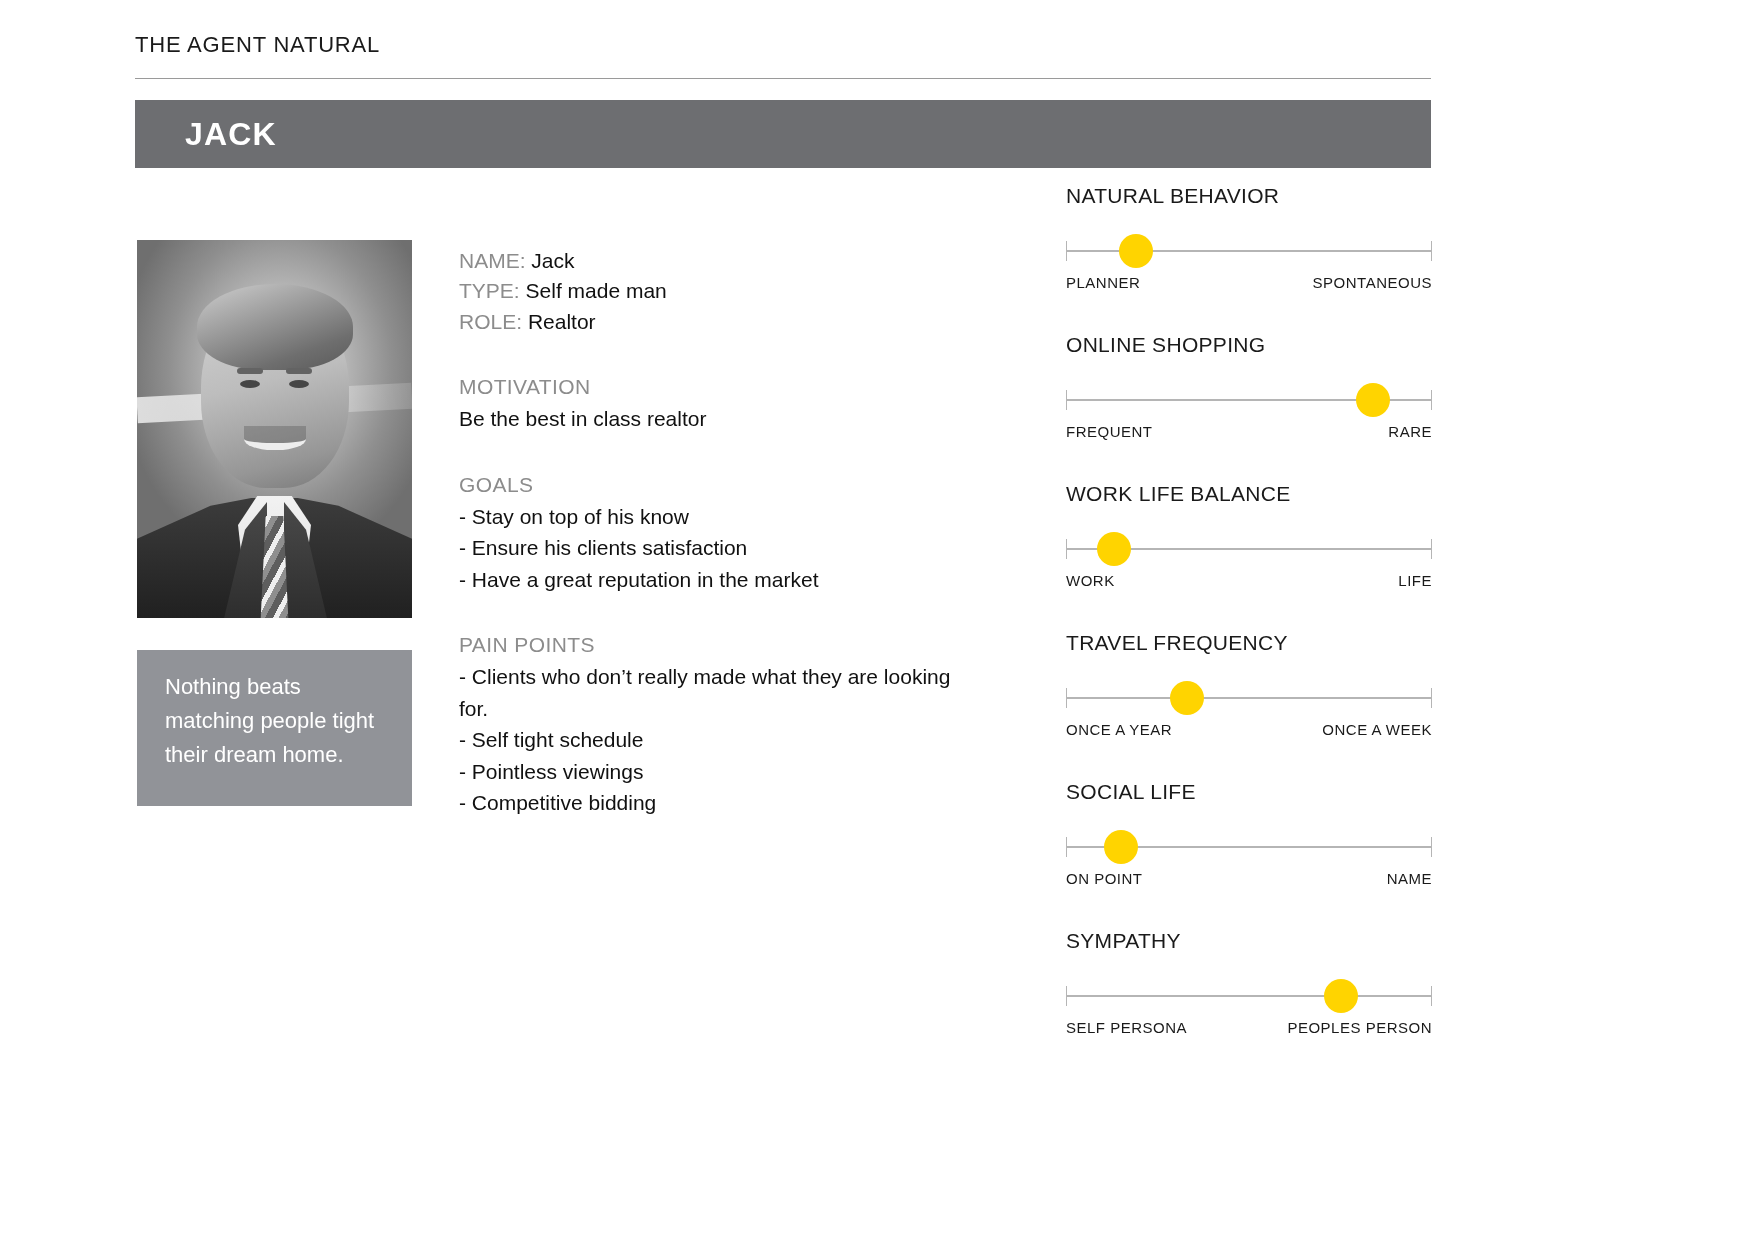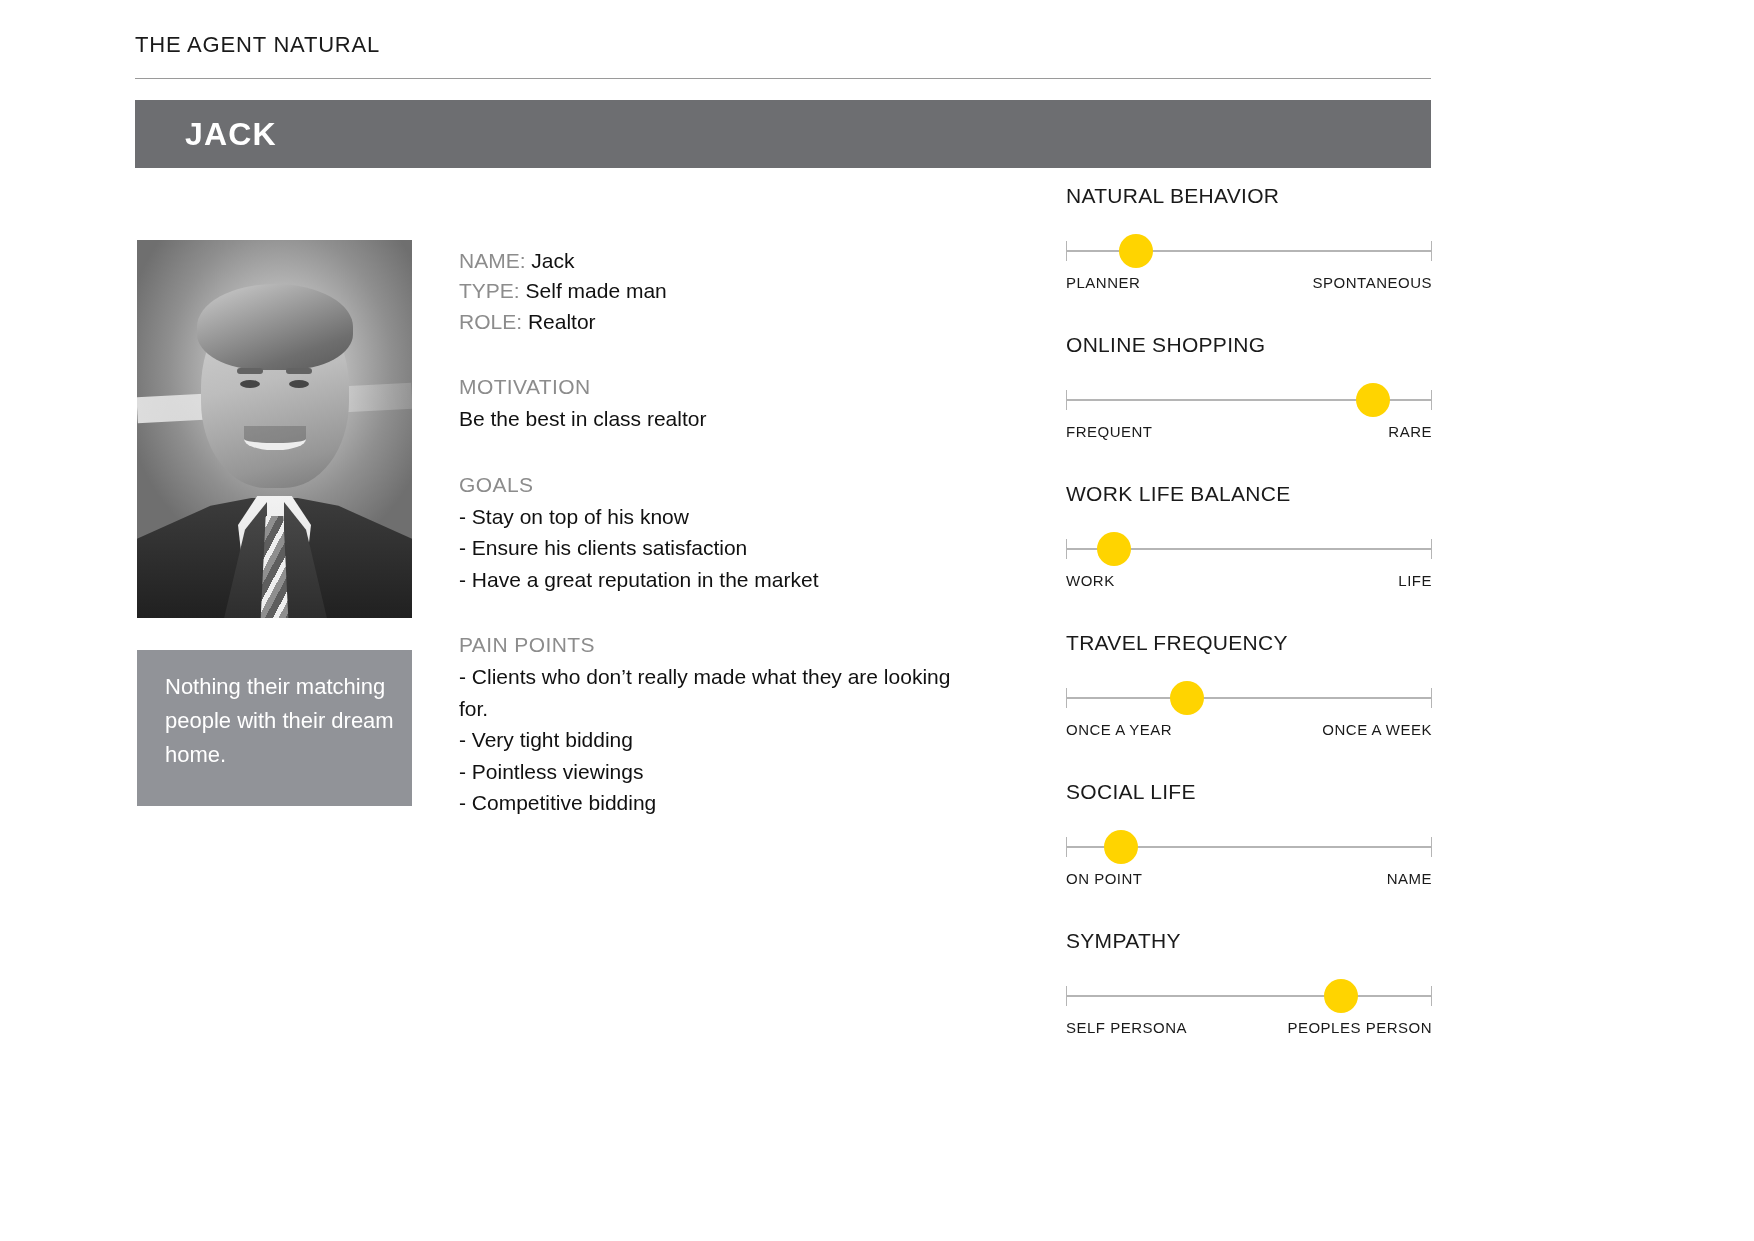--- a/index.html
+++ b/index.html
@@ -172,21 +172,21 @@
     <div class="eye-r"></div>
     <div class="smile"></div>
     <div class="suit"></div>
     <div class="shirt"></div>
     <div class="lapel-l"></div>
     <div class="lapel-r"></div>
     <div class="tie"></div>
   </div>
 
   <div class="quote-box">
-    <div class="qt">Nothing their matching people with their dream home.</div>
+    <div class="qt">Nothing beats matching people tight their dream home.</div>
   </div>
 
   <div class="mid">
     <div class="kv">
       <span class="lbl">NAME:</span>
       <span>Jack</span>
     </div>
     <div class="kv">
       <span class="lbl">TYPE:</span>
       <span>Self made man</span>
@@ -204,21 +204,21 @@
     <div class="sec-head">GOALS</div>
     <div class="sec-body">
         <div>- Stay on top of his know</div>
         <div>- Ensure his clients satisfaction</div>
         <div>- Have a great reputation in the market</div>
       </div>
 
     <div class="sec-head">PAIN POINTS</div>
     <div class="sec-body">
         <div>- Clients who don’t really made what they are looking for.</div>
-        <div>- Very tight bidding</div>
+        <div>- Self tight schedule</div>
         <div>- Pointless viewings</div>
         <div>- Competitive bidding</div>
       </div>
   </div>
 
   <div class="scales">
       <div class="scale">
         <div class="scale-title">NATURAL BEHAVIOR</div>
         <div class="track-wrap">
           <div class="track" style="background: rgb(181, 181, 181);"></div>

